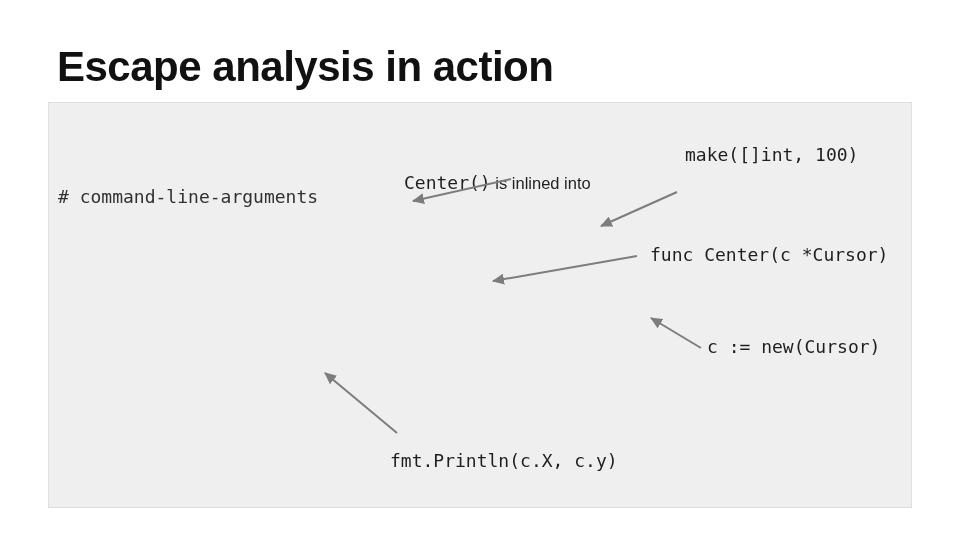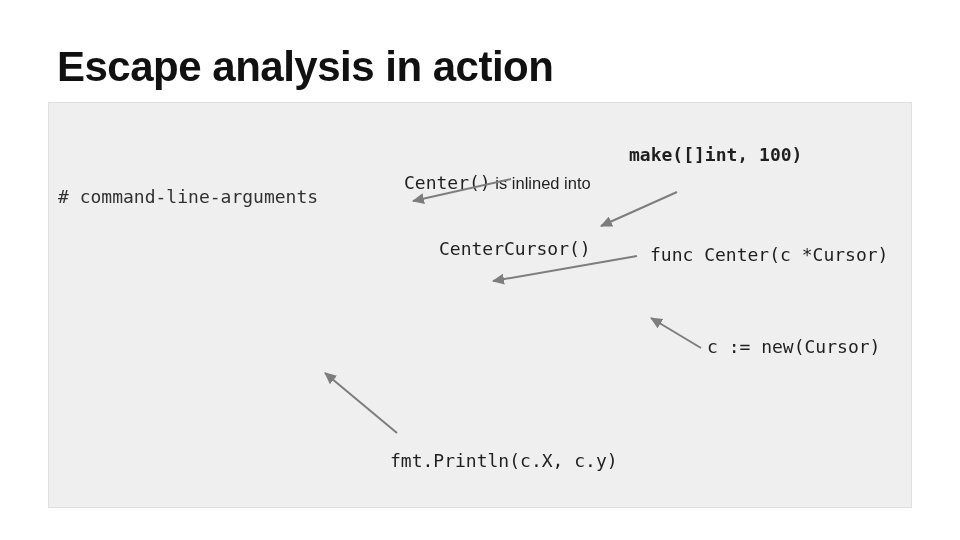--- a/index.html
+++ b/index.html
@@ -50,21 +50,21 @@
     font-size: 18px;
     line-height: 22px;
     color: #1f1f1f;
     white-space: pre;
   }
   .callout .sans {
     font-family: "Liberation Sans", sans-serif;
     font-size: 16.5px;
   }
   .co-inline   { left: 404px; top: 128px; }
-  .co-make     { left: 629px; top: 144px; font-weight: bold; }
+  .co-make     { left: 685px; top: 144px; }
   .co-func     { left: 650px; top: 244px; }
   .co-newcur   { left: 707px; top: 336px; }
   .co-println  { left: 390px; top: 450px; }
   .arrows-layer {
     position: absolute;
     left: 0; top: 0;
     width: 960px; height: 540px;
     pointer-events: none;
   }
 </style>
@@ -80,21 +80,20 @@
   <div class="code-lines">
     <div># command-line-arguments</div>
     
     
     
     
   </div>
 
   <div class="callout co-inline">
     <div><span>Center()</span><span class="sans"> is inlined into</span></div>
-    <div>CenterCursor()</div>
   </div>
 
   <div class="callout co-make">make([]int, 100)</div>
 
   <div class="callout co-func">func Center(c *Cursor)</div>
 
   <div class="callout co-newcur">c := new(Cursor)</div>
 
   <div class="callout co-println">fmt.Println(c.X, c.y)</div>
 

